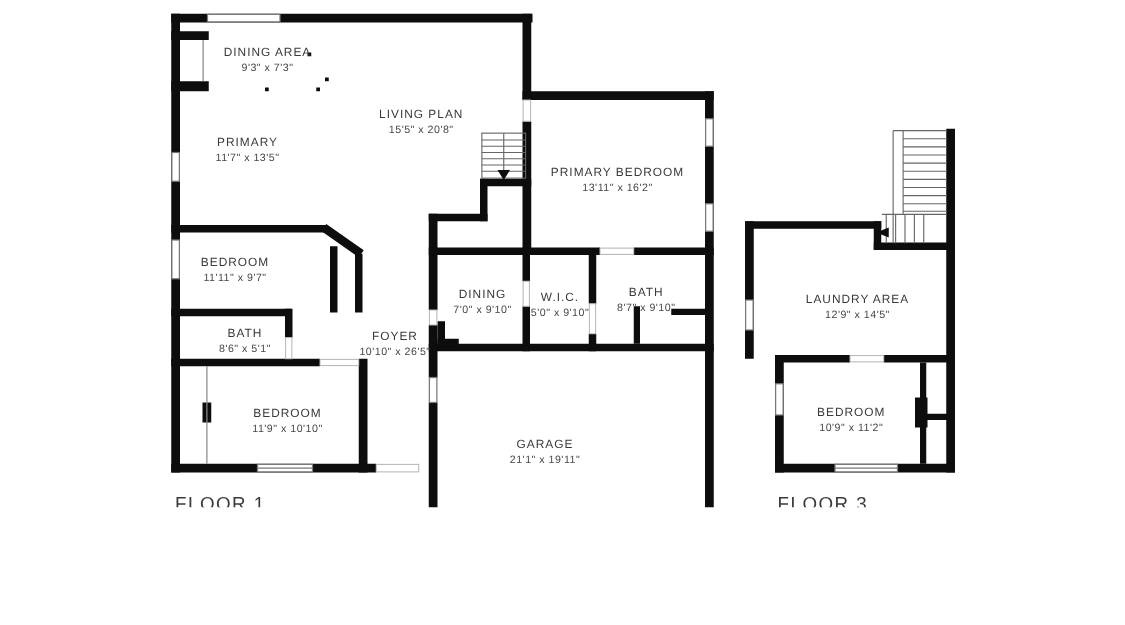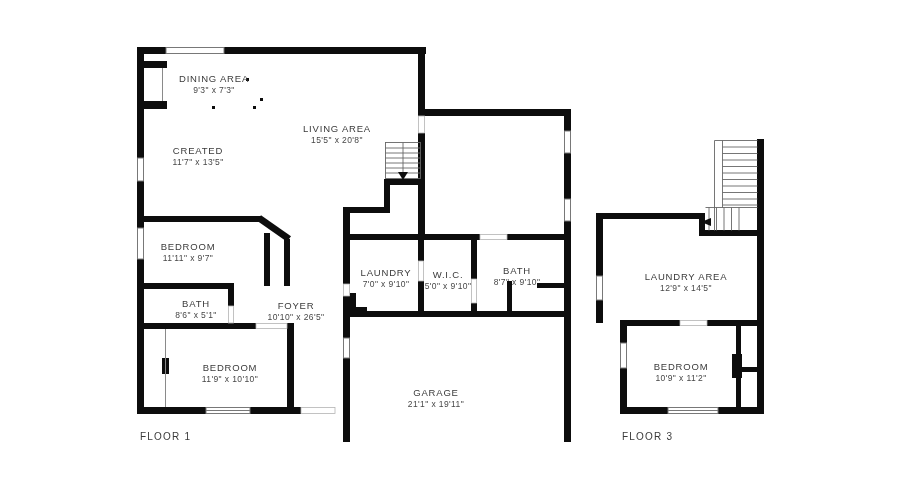--- a/index.html
+++ b/index.html
@@ -1,28 +1,28 @@
 <!DOCTYPE html>
 <html><head>
 <meta charset="utf-8">
 <style>
   html,body{margin:0;padding:0;background:#ffffff;}
   .canvas{
     position:relative;width:900px;height:406px;background:#ffffff;
-    font-family:"Liberation Sans", sans-serif;overflow:hidden;margin-top:36px;
+    font-family:"Liberation Sans", sans-serif;overflow:hidden;
   }
   svg{position:absolute;left:0;top:0;}
   .room-label{
     position:absolute;transform:translate(-50%,-50%);
     text-align:center;white-space:nowrap;color:#3a3a3a;pointer-events:none;
   }
   .rname{font-size:9.5px;letter-spacing:0.8px;line-height:1.25;}
   .rdims{font-size:8.5px;letter-spacing:0.4px;line-height:1.25;color:#474747;}
   .floor-label{
-    position:absolute;font-size:10px;letter-spacing:1.2px;color:#3a3a3a;white-space:nowrap;
+    position:absolute;font-size:15px;letter-spacing:1.2px;color:#3a3a3a;white-space:nowrap;
   }
   .copyright{
     position:absolute;left:4px;top:455px;font-size:34px;letter-spacing:3px;
     color:#ececec;-webkit-text-stroke:1px #b7b7b7;white-space:nowrap;
   }
   .disclaimer{
     position:absolute;left:50%;transform:translateX(-50%);top:476px;
     font-size:8px;letter-spacing:0.25px;color:#c9c9c9;white-space:nowrap;
   }
 </style>
@@ -166,48 +166,52 @@
       <line x1="739" y1="171.5" x2="739" y2="194.5"></line>
       <polygon points="711,182 711,190 701,186" fill="#0d0d0d" stroke="none"></polygon>
     </g>
   </svg>
 
   <div class="room-label" style="left:214px;top:48px">
     <div class="rname">DINING AREA</div>
     <div class="rdims">9'3" x 7'3"</div>
   </div>
   <div class="room-label" style="left:337px;top:98px">
-    <div class="rname">LIVING AREA</div>
+    <div class="rname">LIVING PLAN</div>
     <div class="rdims">15'5" x 20'8"</div>
   </div>
   <div class="room-label" style="left:198px;top:120px">
-    <div class="rname">CREATED</div>
+    <div class="rname">PRIMARY</div>
     <div class="rdims">11'7" x 13'5"</div>
+  </div>
+  <div class="room-label" style="left:494px;top:144px">
+    <div class="rname">PRIMARY BEDROOM</div>
+    <div class="rdims">13'11" x 16'2"</div>
   </div>
   <div class="room-label" style="left:188px;top:216px">
     <div class="rname">BEDROOM</div>
     <div class="rdims">11'11" x 9'7"</div>
   </div>
   <div class="room-label" style="left:386px;top:242px">
-    <div class="rname">LAUNDRY</div>
+    <div class="rname">DINING</div>
     <div class="rdims">7'0" x 9'10"</div>
   </div>
   <div class="room-label" style="left:448px;top:244px">
     <div class="rname">W.I.C.</div>
     <div class="rdims">5'0" x 9'10"</div>
   </div>
   <div class="room-label" style="left:517px;top:240px">
     <div class="rname">BATH</div>
     <div class="rdims">8'7" x 9'10"</div>
   </div>
   <div class="room-label" style="left:196px;top:273px">
     <div class="rname">BATH</div>
     <div class="rdims">8'6" x 5'1"</div>
   </div>
-  <div class="room-label" style="left:296px;top:275px">
+  <div class="room-label" style="left:316px;top:275px">
     <div class="rname">FOYER</div>
     <div class="rdims">10'10" x 26'5"</div>
   </div>
   <div class="room-label" style="left:230px;top:337px">
     <div class="rname">BEDROOM</div>
     <div class="rdims">11'9" x 10'10"</div>
   </div>
   <div class="room-label" style="left:436px;top:362px">
     <div class="rname">GARAGE</div>
     <div class="rdims">21'1" x 19'11"</div>

